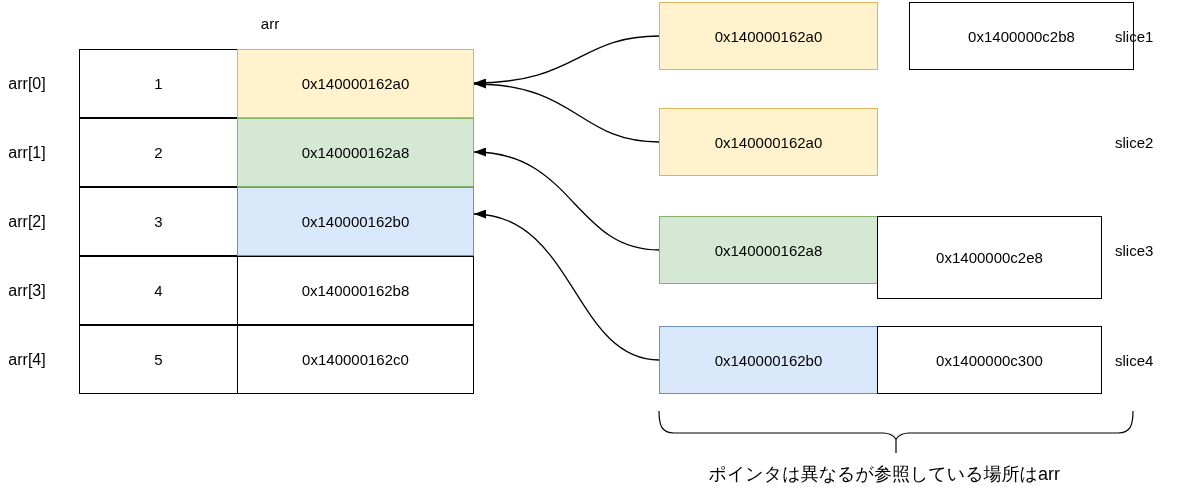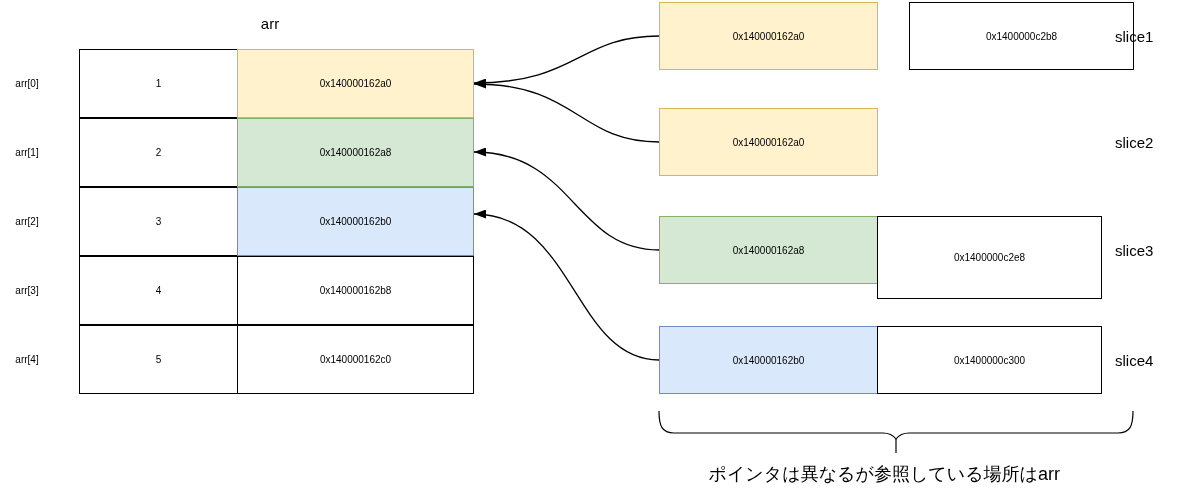--- a/index.html
+++ b/index.html
@@ -1,24 +1,24 @@
 <!DOCTYPE html>
 <html><head>
 <meta charset="utf-8">
 <style>
   html,body{margin:0;padding:0;background:#fff;}
   #canvas{position:relative;width:1200px;height:493px;background:#ffffff;
           font-family:"Liberation Sans","DejaVu Sans",sans-serif;color:#000;overflow:hidden;}
   .cell{position:absolute;box-sizing:border-box;display:flex;align-items:center;justify-content:center;
-        font-size:10px;background:#fff;border:1px solid #000;white-space:nowrap;}
+        font-size:15px;background:#fff;border:1px solid #000;white-space:nowrap;}
   .hl-yellow{background:#fff2cc;border-color:#d6b656;}
   .hl-green{background:#d5e8d4;border-color:#82b366;}
   .hl-blue{background:#dae8fc;border-color:#6c8ebf;}
   .rowlabel{position:absolute;box-sizing:border-box;display:flex;align-items:center;justify-content:center;
-        font-size:10px;white-space:nowrap;}
+        font-size:16px;white-space:nowrap;}
   .slicelabel{position:absolute;display:flex;align-items:center;font-size:15px;white-space:nowrap;}
   #title{position:absolute;left:73px;top:15px;width:394px;text-align:center;font-size:15px;}
   #caption{position:absolute;left:700px;top:462px;width:360px;text-align:right;font-size:18px;}
   svg.overlay{position:absolute;left:0;top:0;pointer-events:none;}
 </style>
 </head>
 <body>
 
 <div id="canvas">
 

